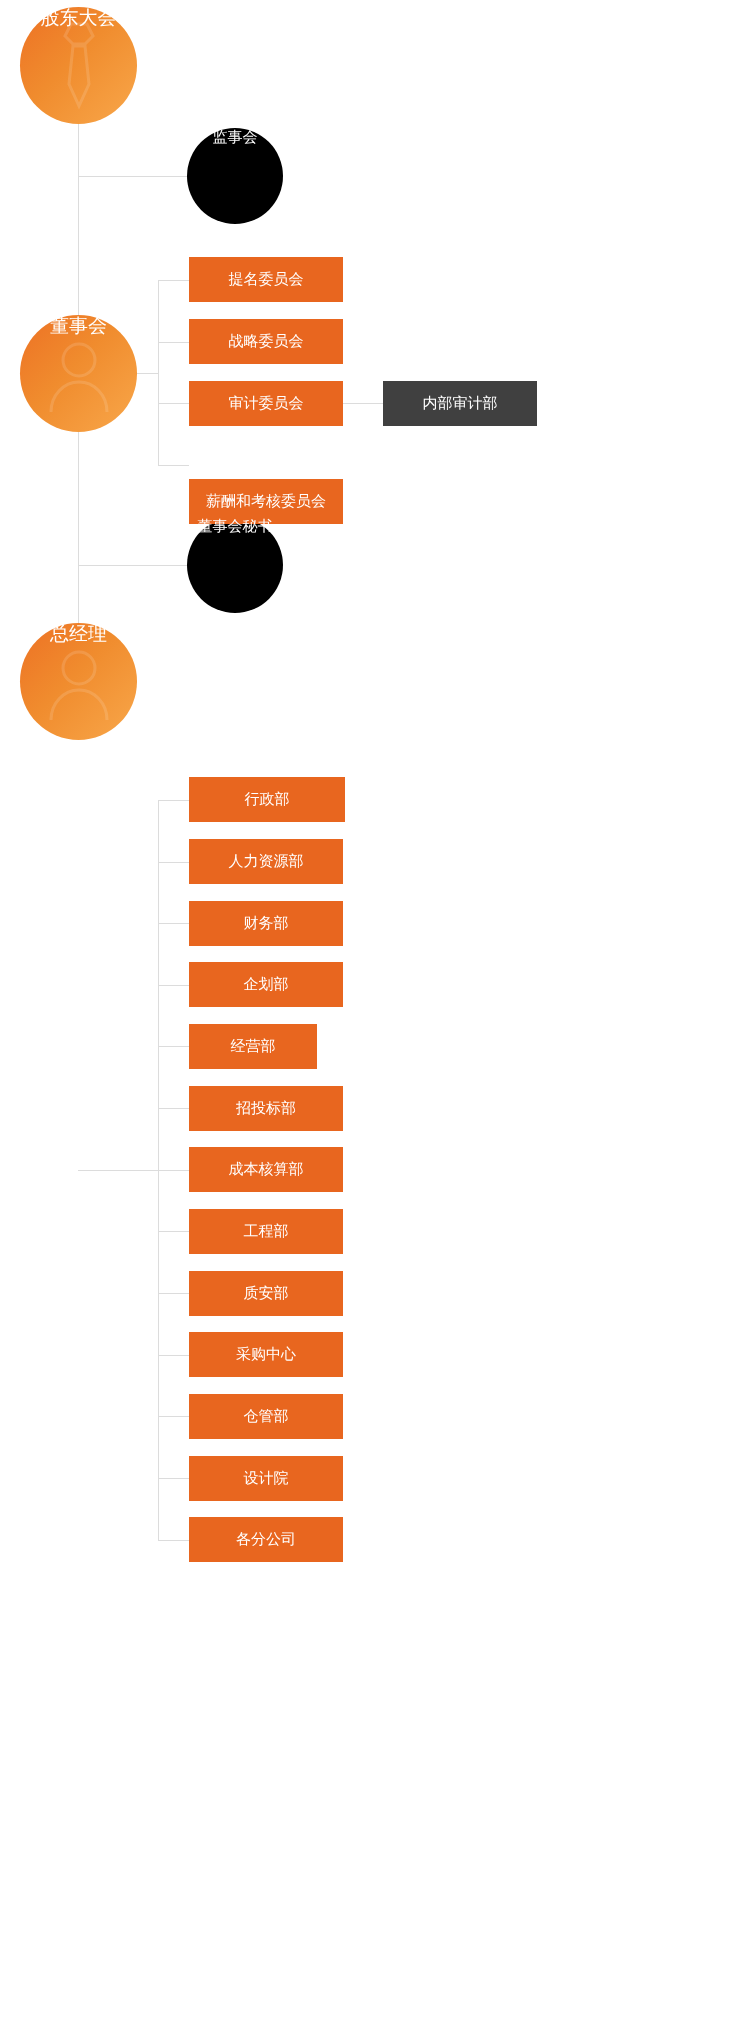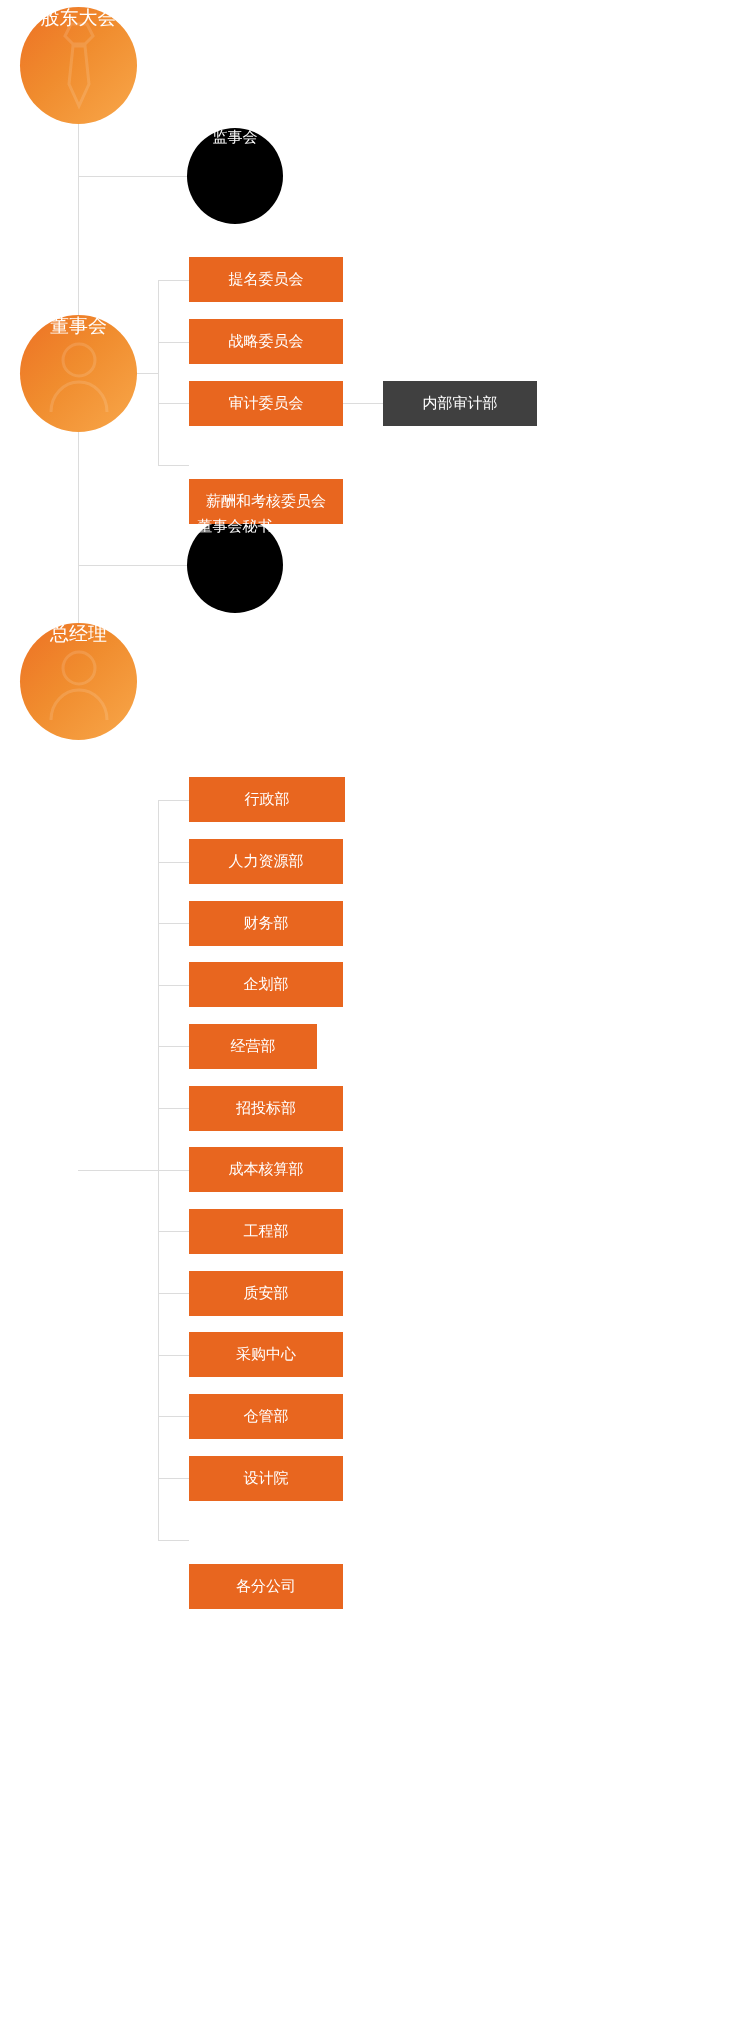--- a/index.html
+++ b/index.html
@@ -149,17 +149,17 @@
   </div>
   <div class="node-box box-dark" style="left:189px;top:1332px;width:154px;height:45px;">
     <span>采购中心</span>
   </div>
   <div class="node-box box-dark" style="left:189px;top:1394px;width:154px;height:45px;">
     <span>仓管部</span>
   </div>
   <div class="node-box box-dark" style="left:189px;top:1456px;width:154px;height:45px;">
     <span>设计院</span>
   </div>
-  <div class="node-box box-dark" style="left:189px;top:1517px;width:154px;height:45px;margin-top:47px;">
+  <div class="node-box box-dark" style="left:189px;top:1517px;width:154px;height:45px;">
     <span>各分公司</span>
   </div>
 
 </div>
 
 </body></html>

